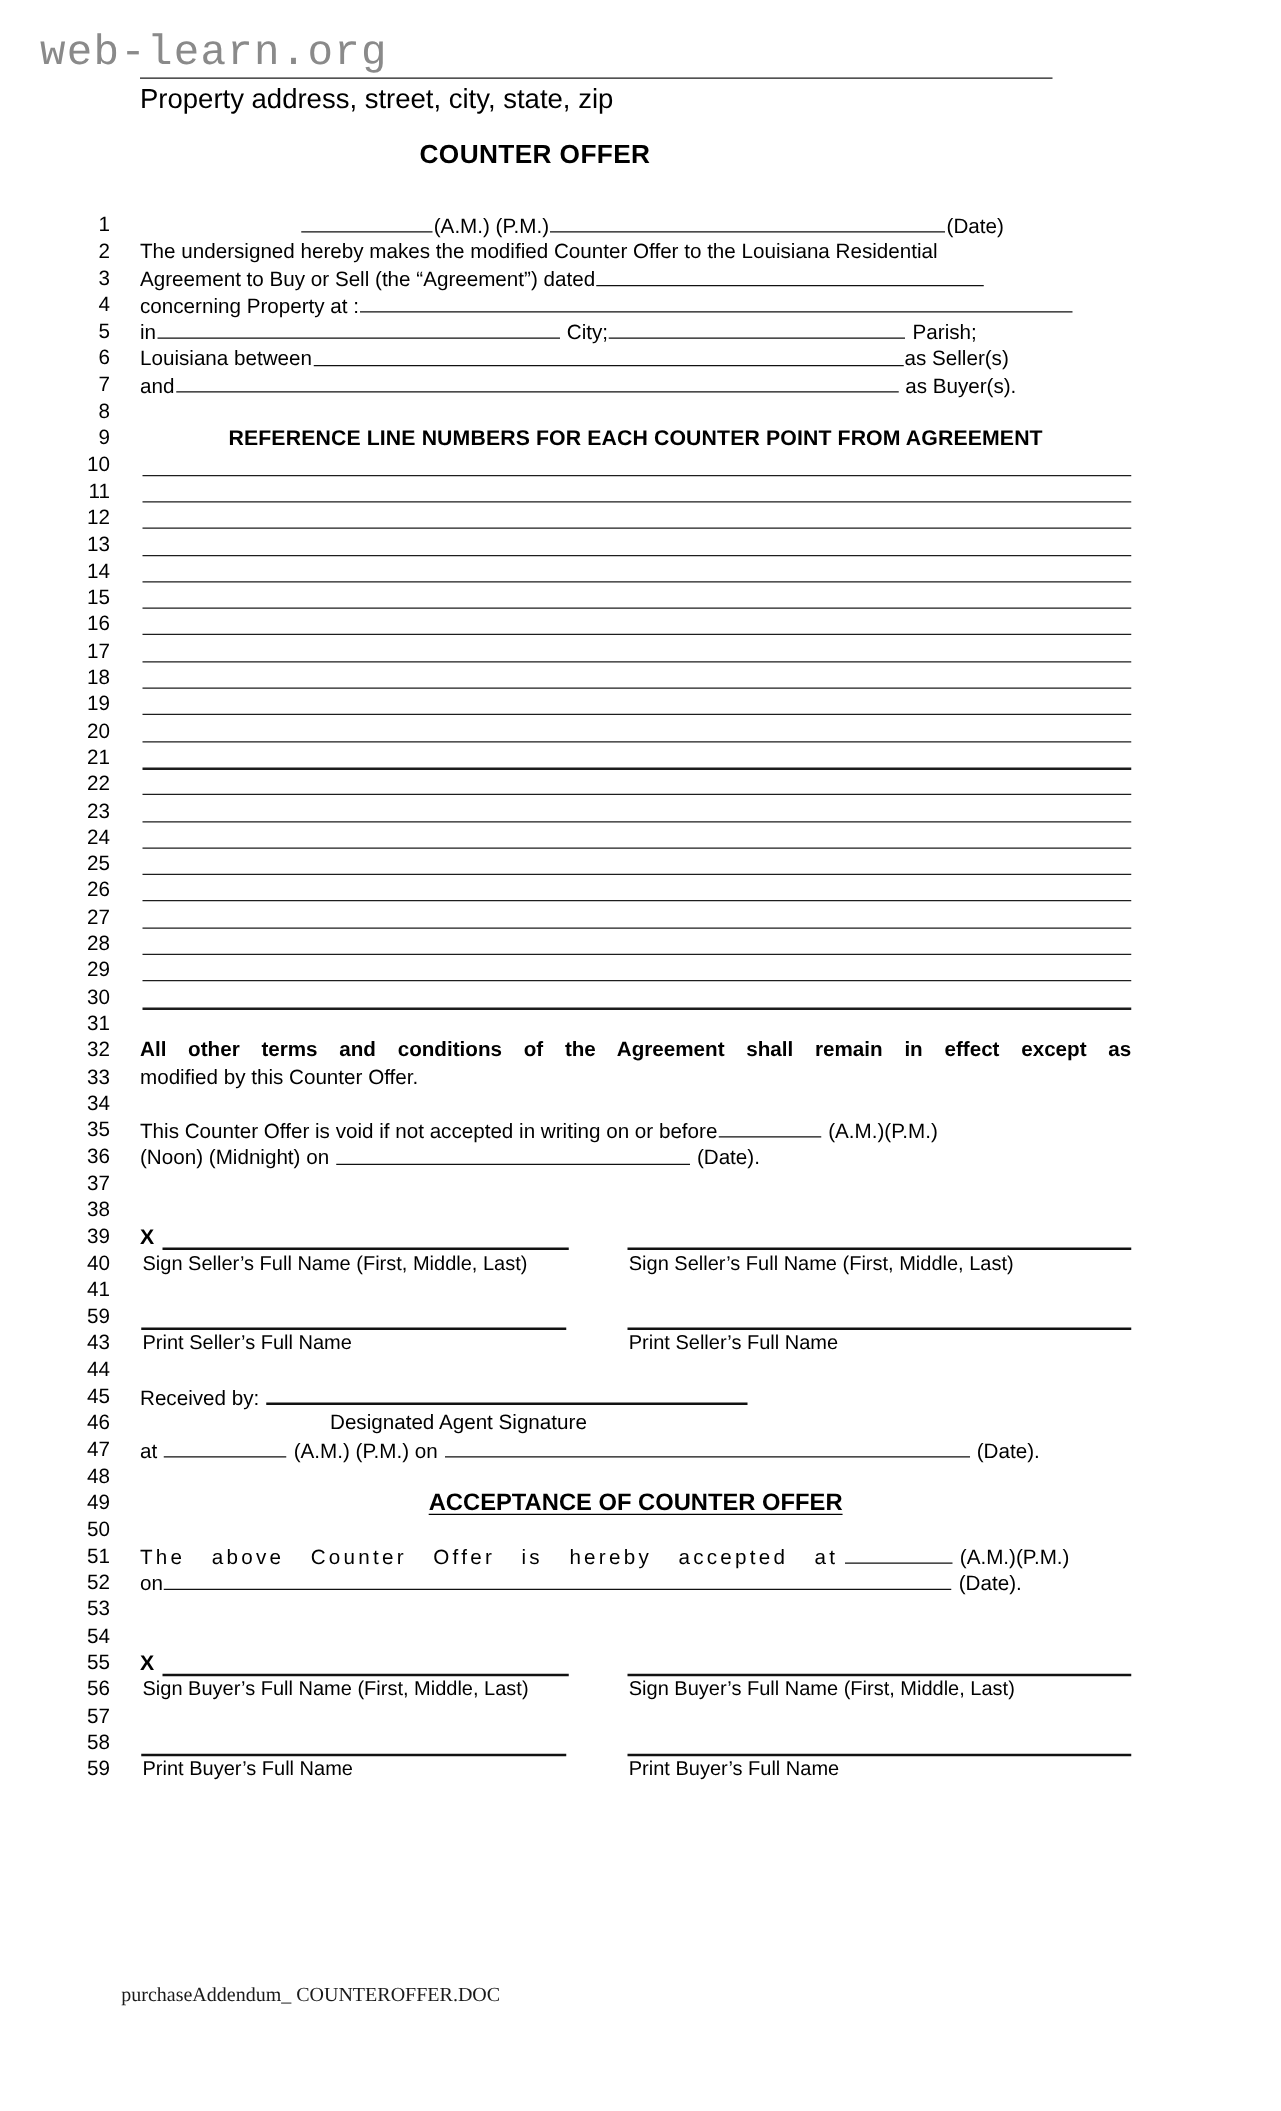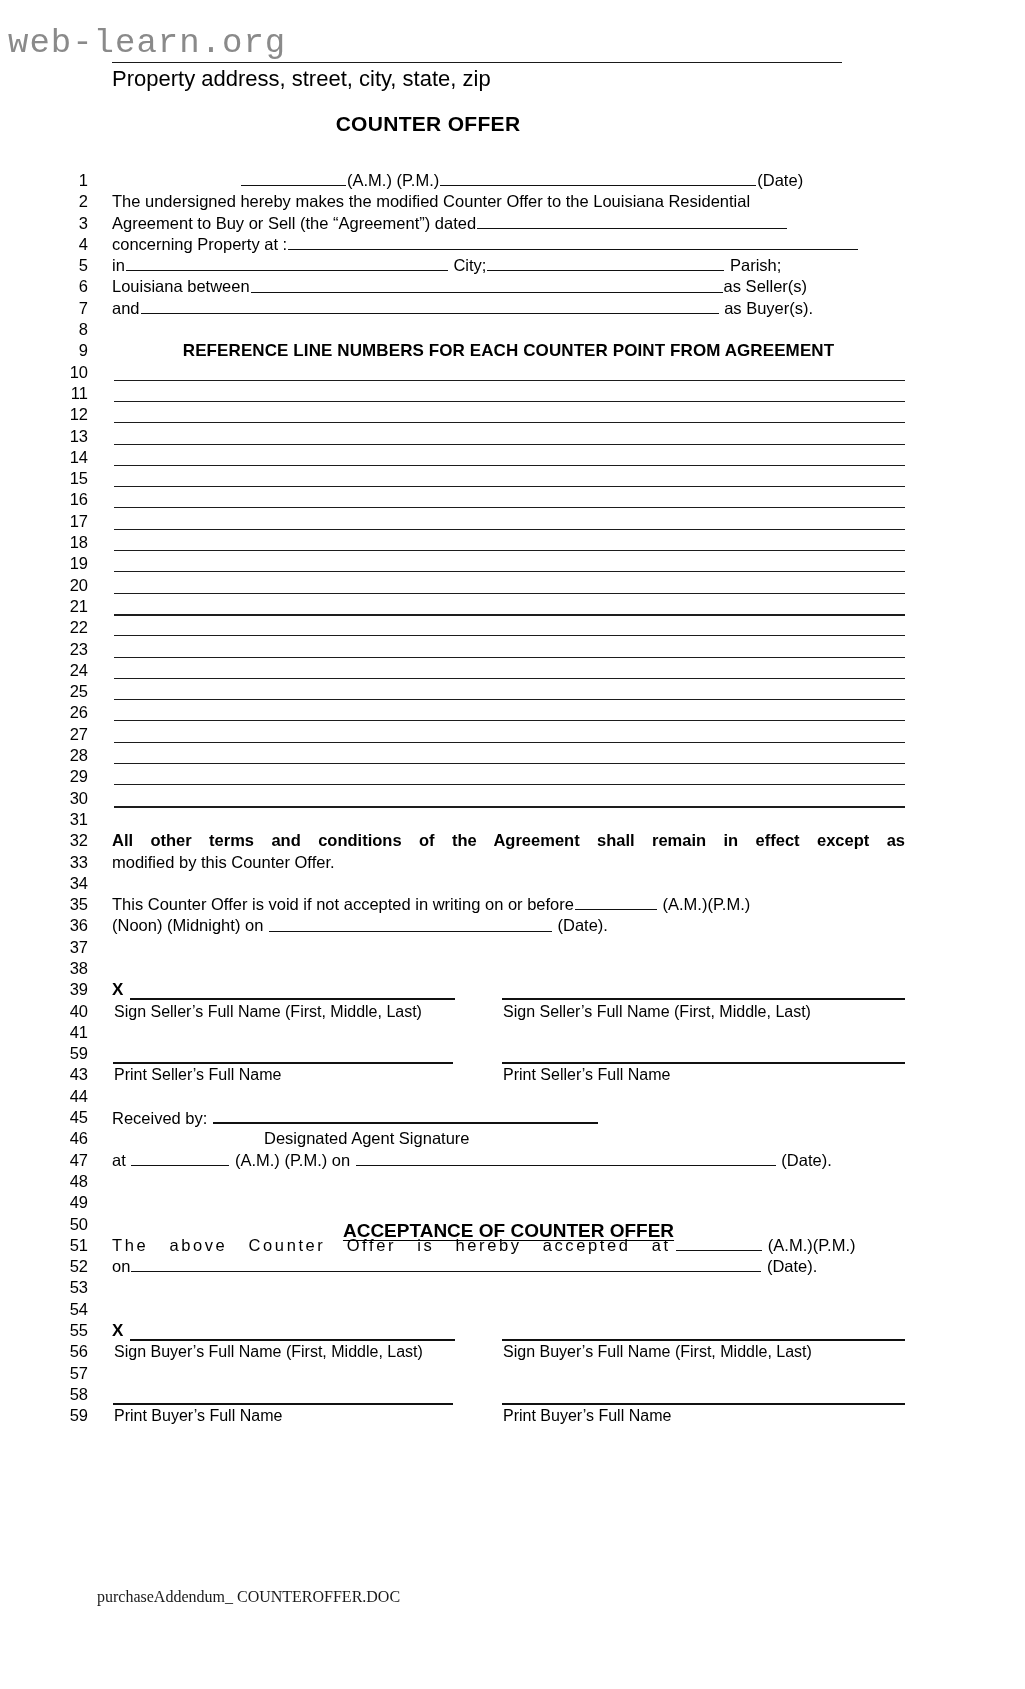--- a/index.html
+++ b/index.html
@@ -12,21 +12,21 @@
     height: 1689px;
     position: relative;
     font-family: "Liberation Sans", sans-serif;
     color: #000000;
     overflow: hidden;
   }
 
   
   .watermark {
     position: absolute;
-    left: 8px;
+    left: 32px;
     top: 24px;
     font-family: "Liberation Mono", "DejaVu Sans Mono", monospace;
     font-size: 34px;
     letter-spacing: 1px;
     color: #8a8a8a;
     white-space: nowrap;
   }
 
   
   .header {
@@ -117,21 +117,20 @@
   .sec-head {
     font-weight: bold;
     font-size: 17px;
     letter-spacing: 0.1px;
   }
   .sec-head-underline {
     font-weight: bold;
     font-size: 19px;
     text-decoration: underline;
     text-underline-offset: 3px;
-    margin-top: 28px;
   }
 
   
   .sigrow { position: absolute; left: 112px; top: 0; width: 793px; }
   .sigline {
     position: absolute;
     border-bottom: 2.2px solid #111;
     height: 0;
   }
   .sig-left  { left: 1px;   width: 340px; }

